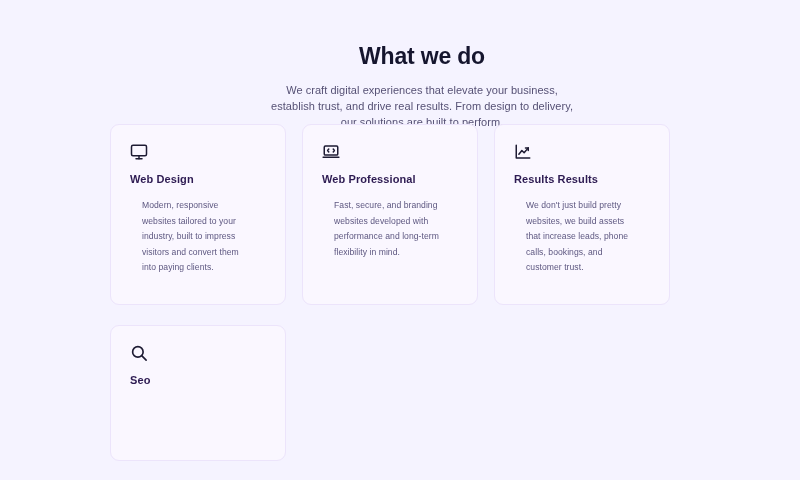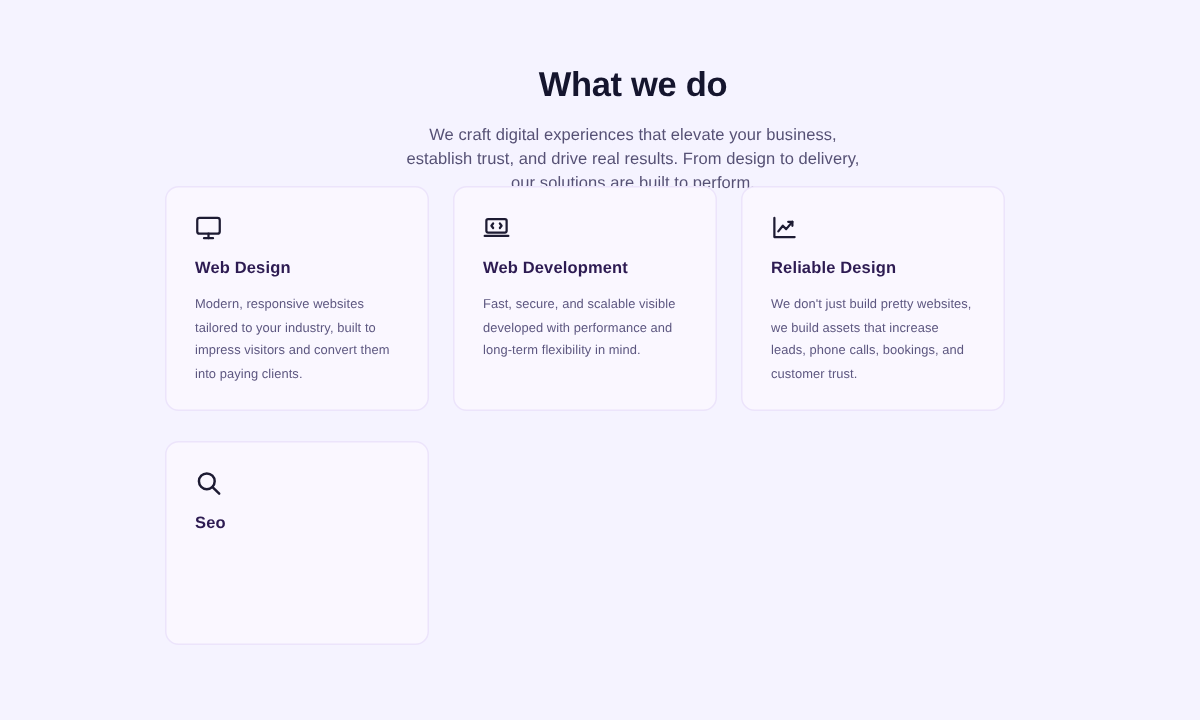--- a/index.html
+++ b/index.html
@@ -84,21 +84,21 @@
   .card-title {
     margin: 0 0 9px 0;
     font-size: 11px;
     font-weight: bold;
     color: #2d1b52;
     letter-spacing: 0.1px;
     line-height: 14px;
   }
 
   .card-text {
-    margin: 0;
+    margin: 12px;
     font-size: 8.6px;
     line-height: 15.5px;
     color: #5d5780;
     letter-spacing: 0.05px;
   }
 </style>
 </head>
 <body>
 
 <div class="page">
@@ -125,34 +125,34 @@
 
     <div class="card row1">
       <span class="card-icon">
         <svg viewBox="0 0 24 24" fill="none" stroke="currentColor" stroke-width="2" stroke-linecap="round" stroke-linejoin="round">
           <rect x="3" y="4" width="18" height="12" rx="1.5"></rect>
           <line x1="1.5" y1="19" x2="22.5" y2="19"></line>
           <polyline points="9 8 7.5 10 9 12"></polyline>
           <polyline points="15 8 16.5 10 15 12"></polyline>
         </svg>
       </span>
-      <h2 class="card-title">Web Development</h2>
-      <p class="card-text">Fast, secure, and scalable visible developed with performance and long-term flexibility in mind.</p>
+      <h2 class="card-title">Web Professional</h2>
+      <p class="card-text">Fast, secure, and branding websites developed with performance and long-term flexibility in mind.</p>
     </div>
 
 
     <div class="card row2">
       <span class="card-icon">
         <svg viewBox="0 0 24 24" fill="none" stroke="currentColor" stroke-width="2" stroke-linecap="round" stroke-linejoin="round">
           <polyline points="3 3 3 20 21 20"></polyline>
           <polyline points="6.5 15 10.5 10 13.5 13 19 6.5"></polyline>
           <polyline points="15.3 6.5 19 6.5 19 10"></polyline>
         </svg>
       </span>
-      <h2 class="card-title">Reliable Design</h2>
+      <h2 class="card-title">Results Results</h2>
       <p class="card-text">We don't just build pretty websites, we build assets that increase leads, phone calls, bookings, and customer trust.</p>
     </div>
 
     <div class="card row2">
       <span class="card-icon">
         <svg viewBox="0 0 24 24" fill="none" stroke="currentColor" stroke-width="2.2" stroke-linecap="round" stroke-linejoin="round">
           <circle cx="10.5" cy="10.5" r="7"></circle>
           <line x1="15.6" y1="15.6" x2="21.5" y2="21.5"></line>
         </svg>
       </span>

